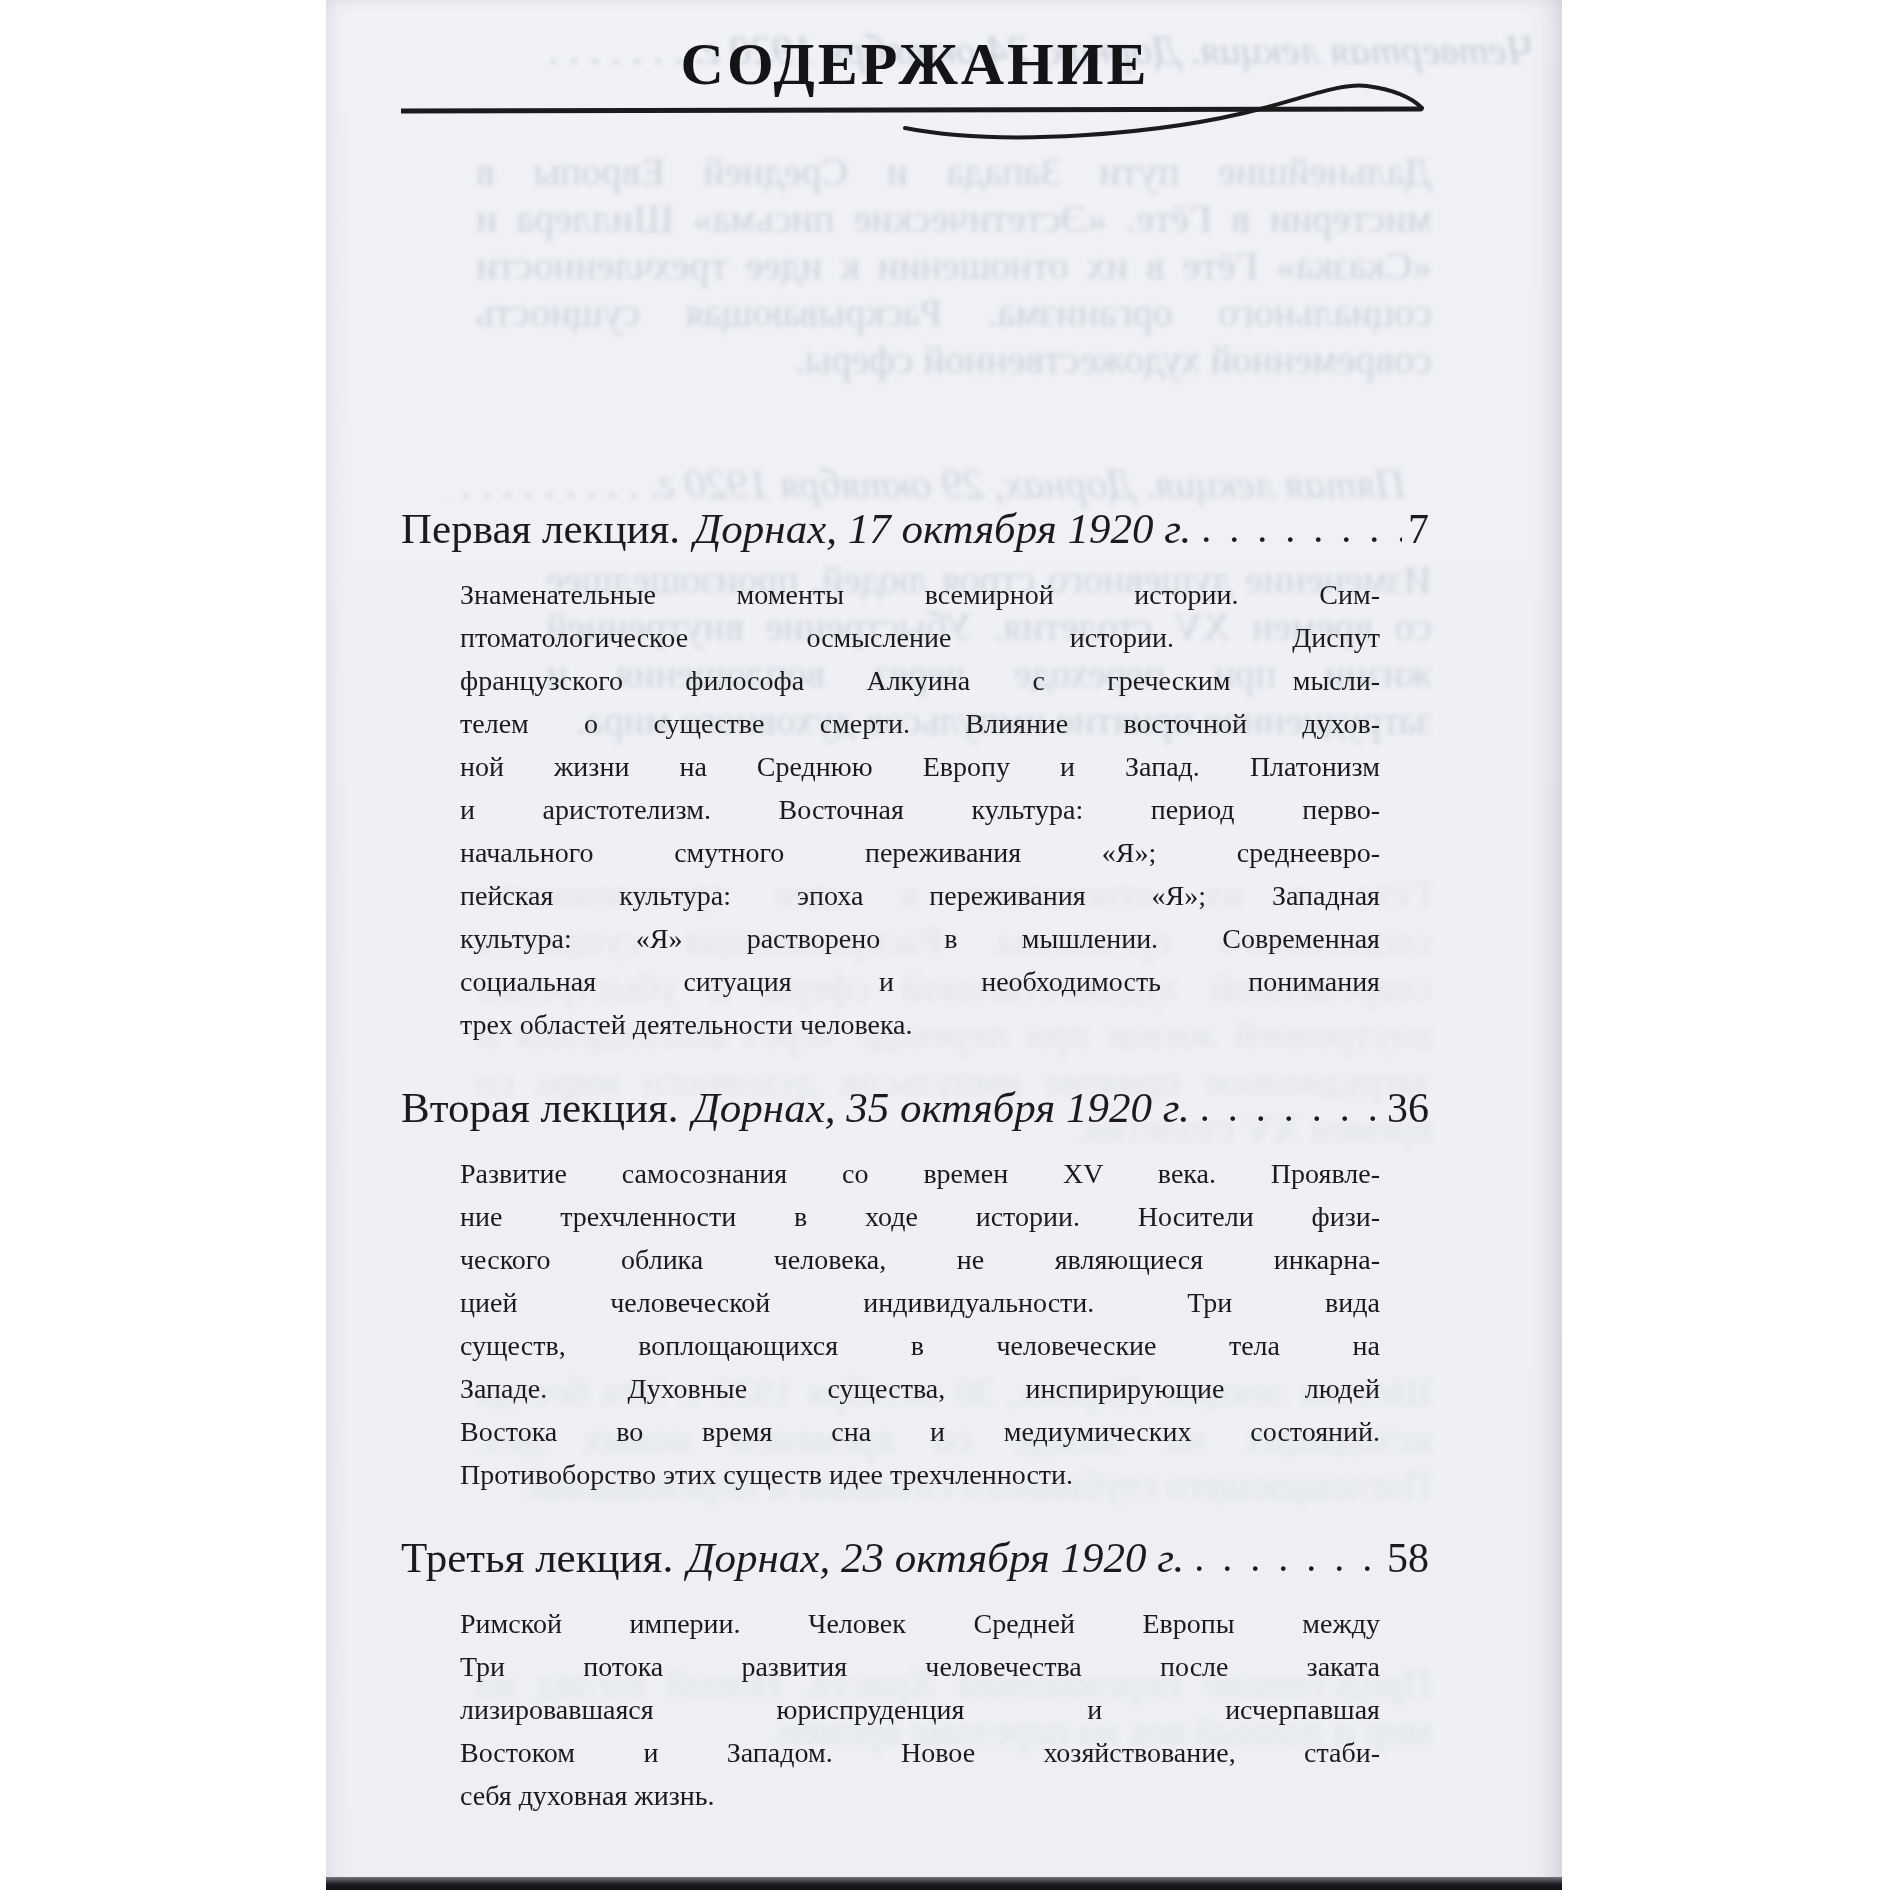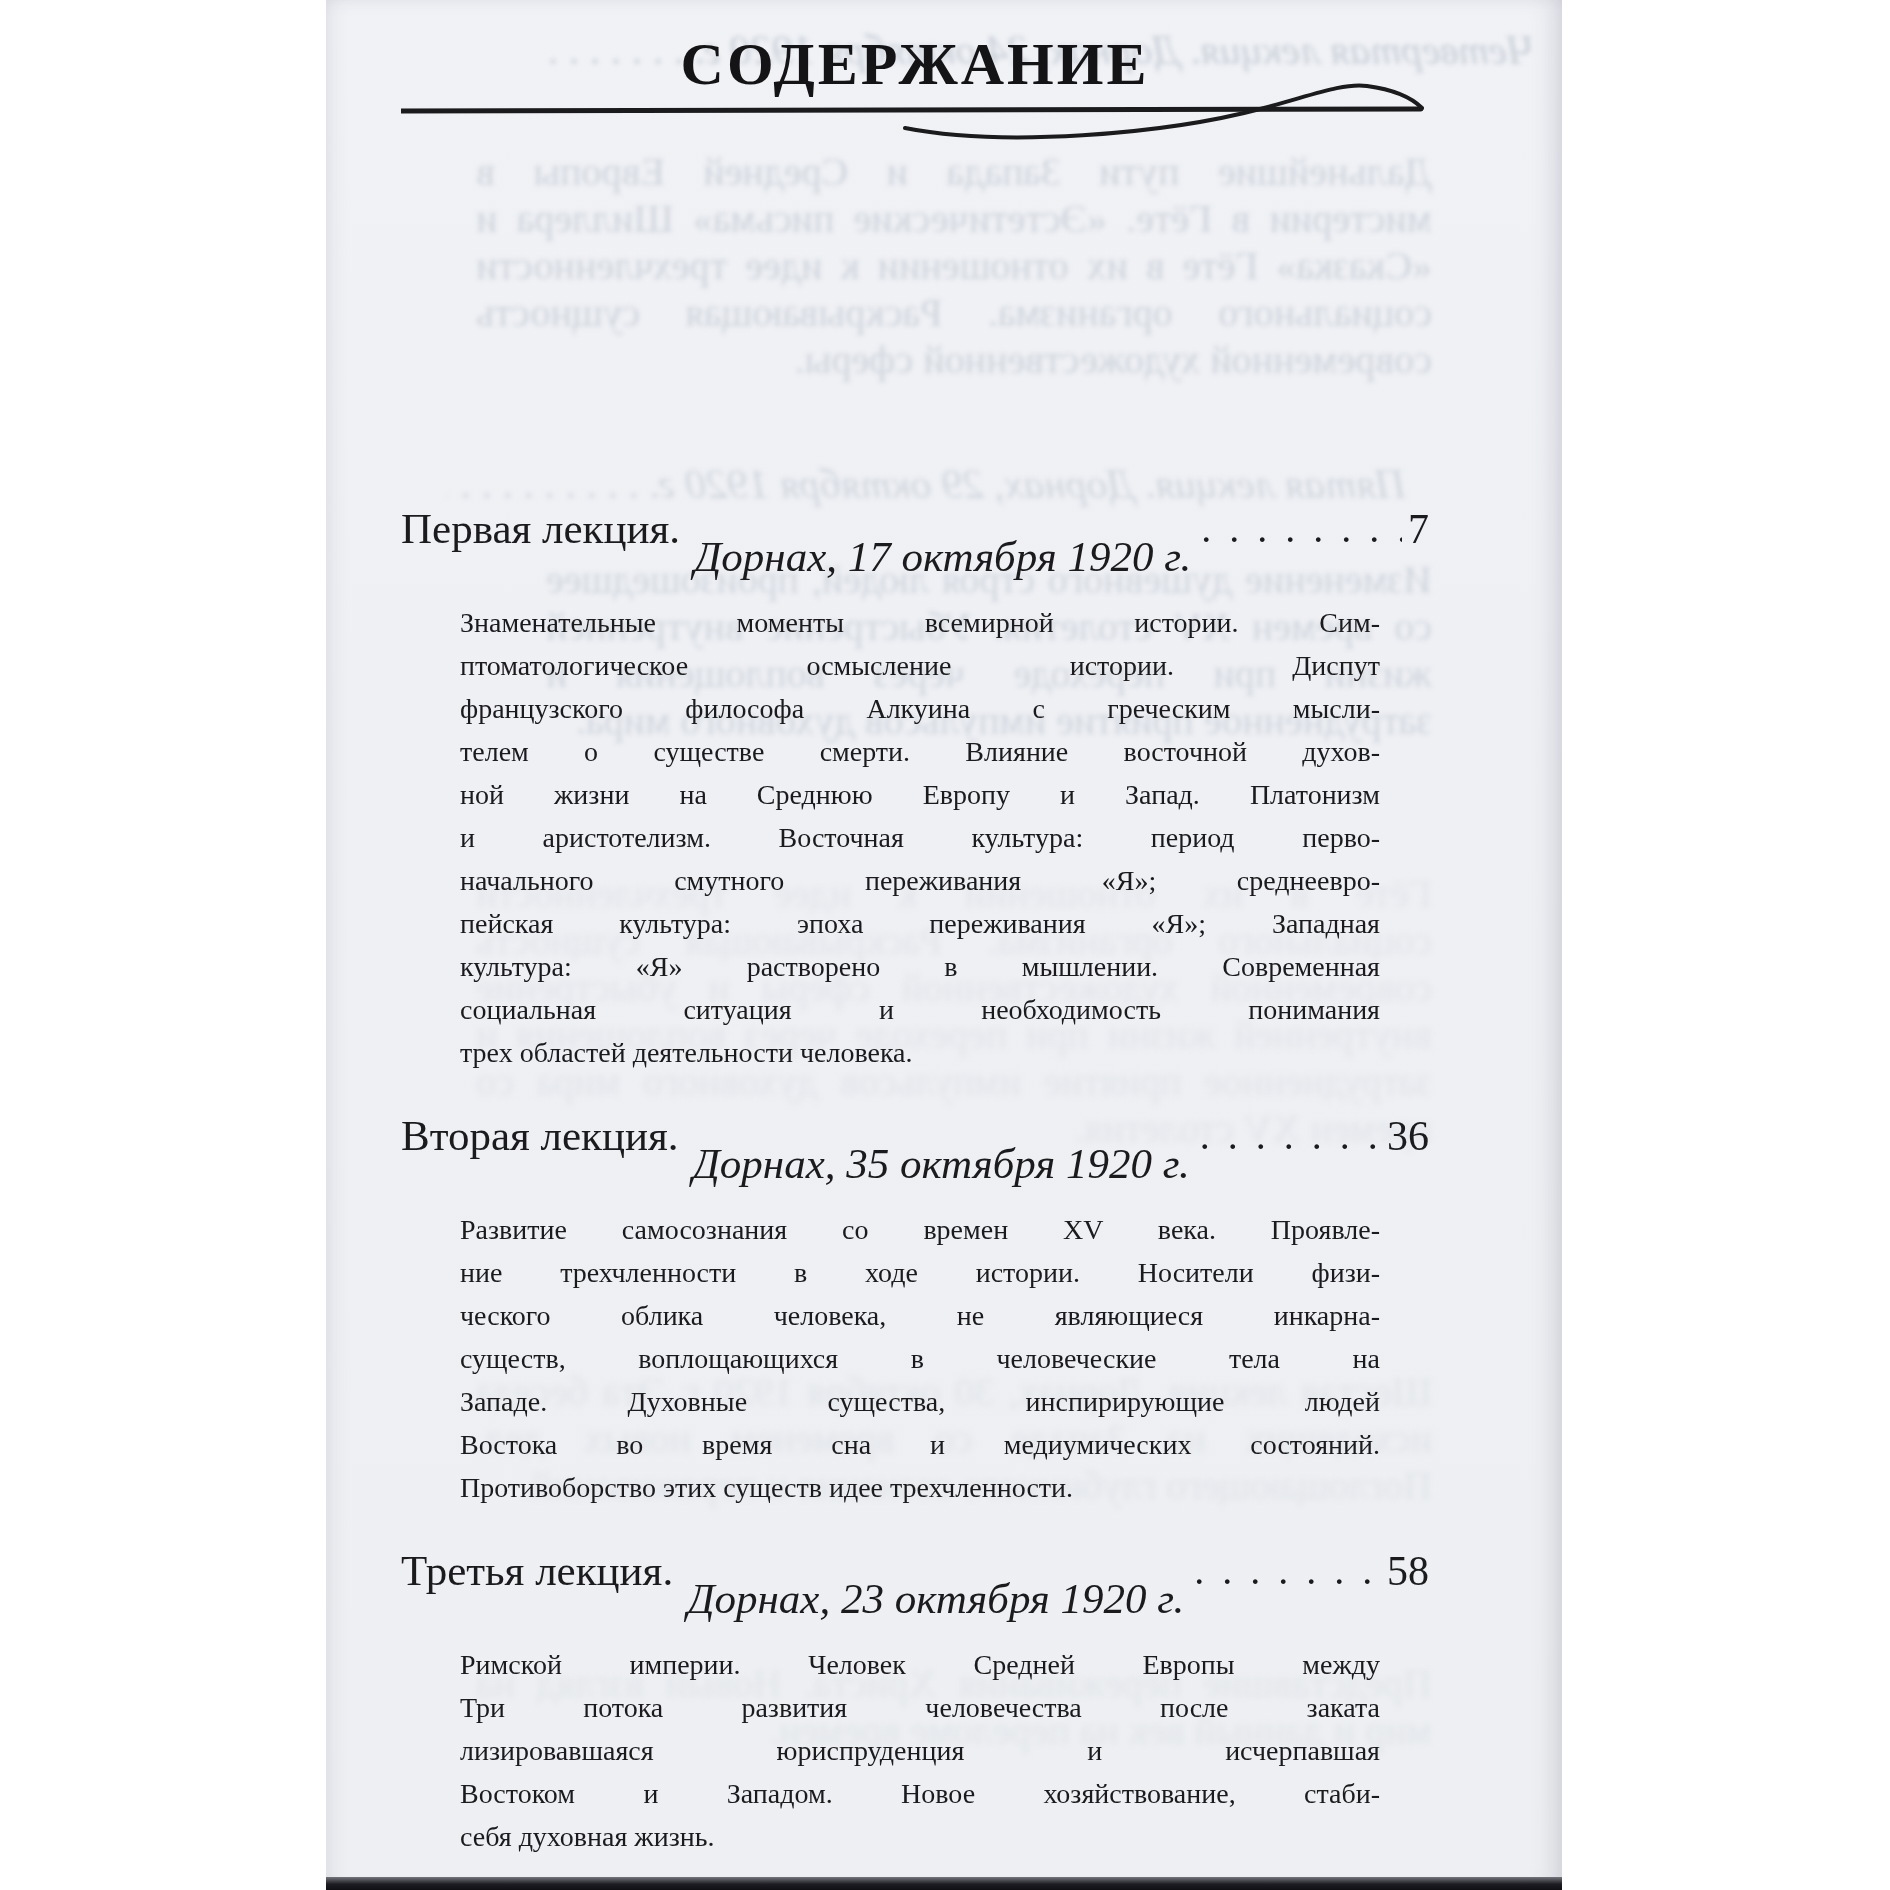--- a/index.html
+++ b/index.html
@@ -33,21 +33,21 @@
     margin-top:30px;text-align:center;
     font-size:60px;font-weight:bold;letter-spacing:3px;color:#141416;
   }
   .rule-wrap{position:absolute;top:72px;left:0;width:1028px;height:92px;}
   .toc{position:absolute;top:505px;left:0;width:1028px;}
   .entry-heading{
     display:flex;align-items:flex-start;
     font-size:43px;line-height:48px;white-space:nowrap;
   }
   .entry-label{font-style:normal;}
-  .entry-date{font-style:italic;margin-left:14px;margin-top:28px;}
+  .entry-date{font-style:italic;margin-left:14px;}
   .leader{
     flex:1;overflow:hidden;white-space:nowrap;
     letter-spacing:4px;font-size:40px;margin:0 6px 0 10px;
   }
   .page-num{font-size:42px;}
   .desc{
     margin:20px 49px 0 59px;
     font-size:28px;line-height:43px;
   }
   .desc + .entry-heading{margin-top:38px;}
@@ -103,20 +103,21 @@
         <div class="entry-heading">
           <span class="entry-label">Вторая лекция.</span>
           <span class="entry-date">Дорнах, 35 октября 1920 г.</span>
           <span class="leader">. . . . . . . . . . . . . . . . . . . . . . . . . . . . . .</span>
           <span class="page-num">36</span>
         </div>
         <div class="desc">
           <div class="jline">Развитие самосознания со времен XV века. Проявле-</div>
           <div class="jline">ние трехчленности в ходе истории. Носители физи-</div>
           <div class="jline">ческого облика человека, не являющиеся инкарна-</div>
+          <div class="jline">цией человеческой индивидуальности. Три вида</div>
           <div class="jline">существ, воплощающихся в человеческие тела на</div>
           <div class="jline">Западе. Духовные существа, инспирирующие людей</div>
           <div class="jline">Востока во время сна и медиумических состояний.</div>
           <div class="jline last">Противоборство этих существ идее трехчленности.</div>
         </div>
 
         <div class="entry-heading">
           <span class="entry-label">Третья лекция.</span>
           <span class="entry-date">Дорнах, 23 октября 1920 г.</span>
           <span class="leader">. . . . . . . . . . . . . . . . . . . . . . . . . . . . . .</span>

